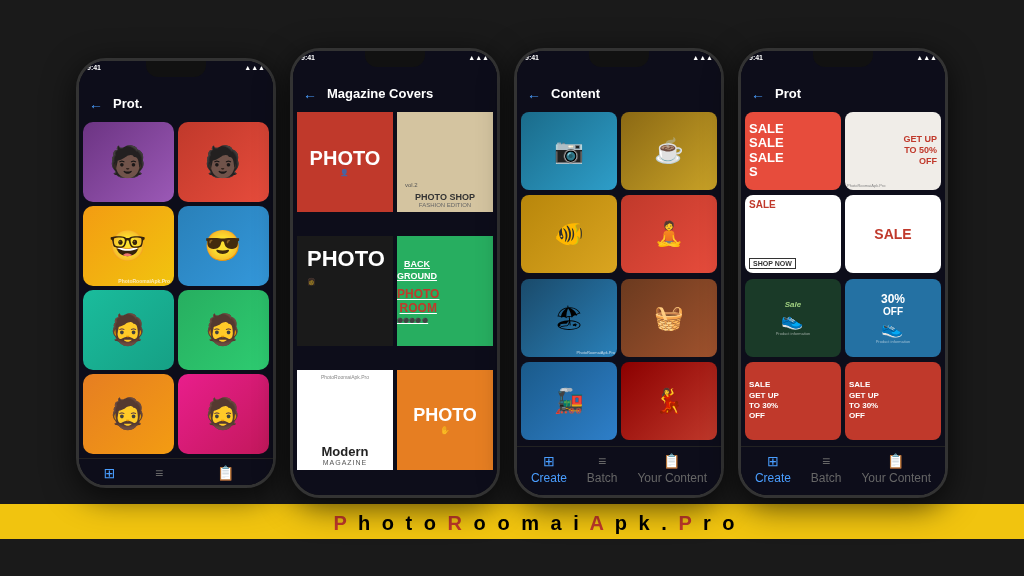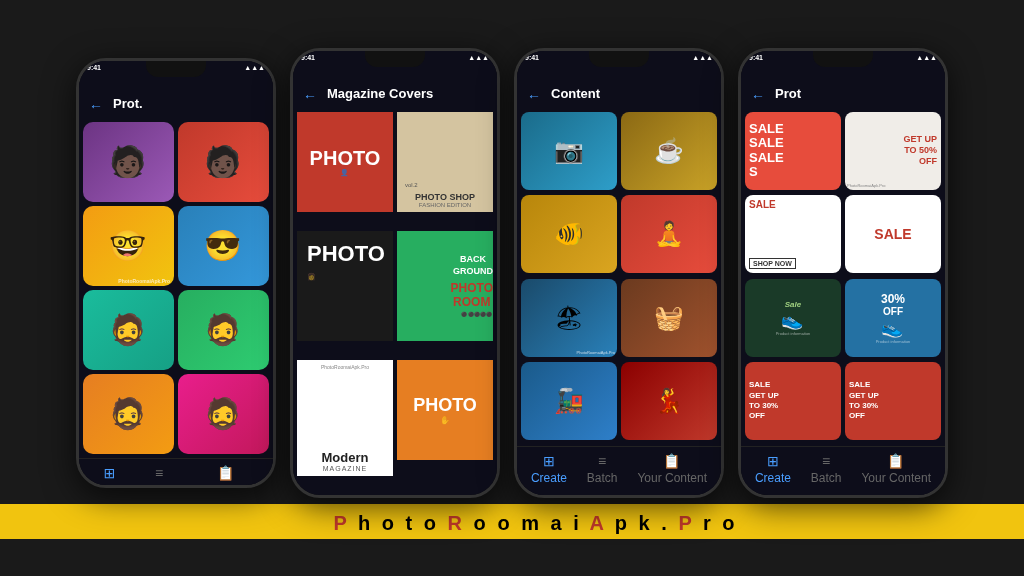--- a/index.html
+++ b/index.html
@@ -199,23 +199,24 @@
       padding: 4px;
       color: white;
       font-weight: 900;
       font-size: 16px;
     }
 
     .mag-cell-green {
       background: #2ecc71;
       display: flex;
       flex-direction: column;
-      align-items: flex-end;
+      align-items: flex-start;
       justify-content: center;
       color: white;
+      text-decoration: underline;
     }
 
     .mag-cell-white {
       background: white;
       display: flex;
       flex-direction: column;
       align-items: center;
       justify-content: flex-end;
       padding: 4px;
     }
@@ -419,21 +420,21 @@
         <div class="mag-cell mag-cell-dark" style="height:110px; background:#1a1a1a;">
           <div style="font-size:22px; font-weight:900; color:white; padding:6px;">PHOTO</div>
           <div style="font-size:7px; color:rgba(255,255,255,0.5); padding:0 6px;">👩</div>
         </div>
         <div class="mag-cell mag-cell-green" style="height:110px; background:#27ae60;">
           <div style="font-size:9px; font-weight:900; color:white; text-align:center; line-height:1.3;">BACK<br>GROUND</div>
           <div style="font-size:12px; font-weight:900; color:#c0392b; text-align:center; margin-top:4px;">PHOTO<br>ROOM</div>
           <div style="font-size:5px; color:white; text-align:center; margin-top:2px;">⚫⚫⚫⚫⚫</div>
         </div>
 
-        <div class="mag-cell mag-cell-white" style="height:116px; background:white;">
+        <div class="mag-cell mag-cell-white" style="height:100px; background:white;">
           <div style="position:absolute; top:4px; left:4px; right:4px; text-align:center; font-size:5px; color:#888;">PhotoRoomaiApk.Pro</div>
           <div style="font-size:13px; font-weight:900; color:#222;">Modern</div>
           <div style="font-size:7px; color:#555; letter-spacing:1px;">MAGAZINE</div>
         </div>
         <div class="mag-cell mag-cell-orange" style="height:100px; background:#e67e22;">
           <div style="font-size:18px; font-weight:900; color:white;">PHOTO</div>
           <div style="font-size:8px; color:white; opacity:0.8;">✋</div>
         </div>
       </div>
     </div>

